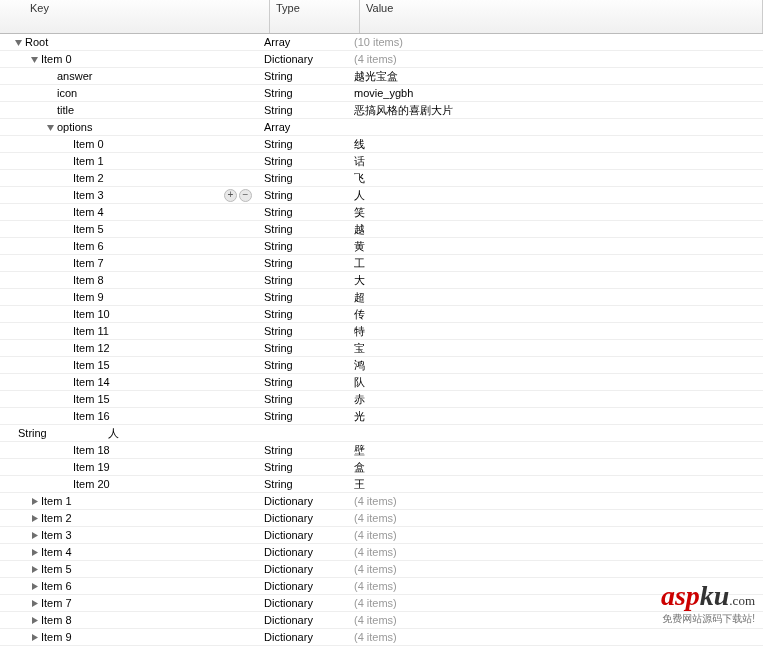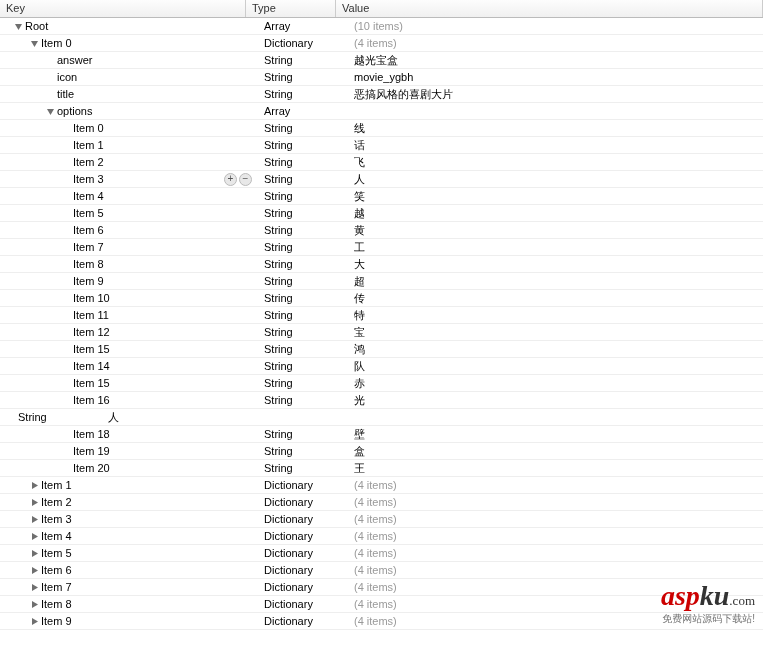--- a/index.html
+++ b/index.html
@@ -1,32 +1,32 @@
 <!DOCTYPE html>
 <html><head>
 <meta charset="utf-8">
 <style>
 * { margin: 0; padding: 0; box-sizing: border-box; }
 body { font-family: "Lucida Grande", "Helvetica Neue", Arial, sans-serif; font-size: 11px; color: #000; background: #fff; width: 763px; position: relative; }
-.header { display: flex; background: linear-gradient(#fdfdfd, #f0f0f0); border-bottom: 1px solid #bbb; height: 18px; }
+.header { display: flex; background: linear-gradient(#fdfdfd, #f0f0f0); border-bottom: 1px solid #bbb; height: 34px; padding-left: 24px; }
 .header .col { padding: 2px 6px; border-right: 1px solid #ccc; font-weight: normal; color: #333; }
 .col-key { width: 246px; }
 .col-type { width: 90px; }
 .col-value { flex: 1; }
 .row { display: flex; align-items: center; height: 17px; border-bottom: 1px solid #eee; padding-left: 12px; }
 .cell-key { width: 246px; display: flex; align-items: center; padding-left: 2px; }
 .cell-type { width: 90px; padding-left: 6px; }
 .cell-value { flex: 1; padding-left: 6px; }
 .disclosure { width: 9px; height: 9px; display: inline-block; margin-right: 2px; flex-shrink: 0; }
 .disclosure svg { width: 9px; height: 9px; display: block; }
 .key-text { white-space: nowrap; }
 .grey { color: #999; }
 .row-controls { visibility: hidden; display: flex; gap: 2px; margin-left: auto; margin-right: 6px; }
 .ctrl-btn { width: 13px; height: 13px; border-radius: 50%; background: #e8e8e8; border: 1px solid #bbb; display: flex; align-items: center; justify-content: center; font-size: 10px; line-height: 1; color: #555; cursor: pointer; }
-.watermark { position: absolute; right: 8px; bottom: 4px; text-align: right; }
+.watermark { position: absolute; right: 8px; bottom: 20px; text-align: right; }
 .watermark .main { font-family: Georgia, serif; }
 .watermark .a { color: #c00; font-size: 28px; font-weight: bold; font-style: italic; }
 .watermark .s { color: #c00; font-size: 28px; font-weight: bold; font-style: italic; }
 .watermark .p { color: #c00; font-size: 28px; font-weight: bold; font-style: italic; }
 .watermark .k { color: #333; font-size: 28px; font-weight: bold; font-style: italic; }
 .watermark .u { color: #333; font-size: 28px; font-weight: bold; font-style: italic; }
 .watermark .dom { color: #333; font-size: 13px; }
 .watermark .sub { color: #777; font-size: 10px; }
 </style>
 </head>

